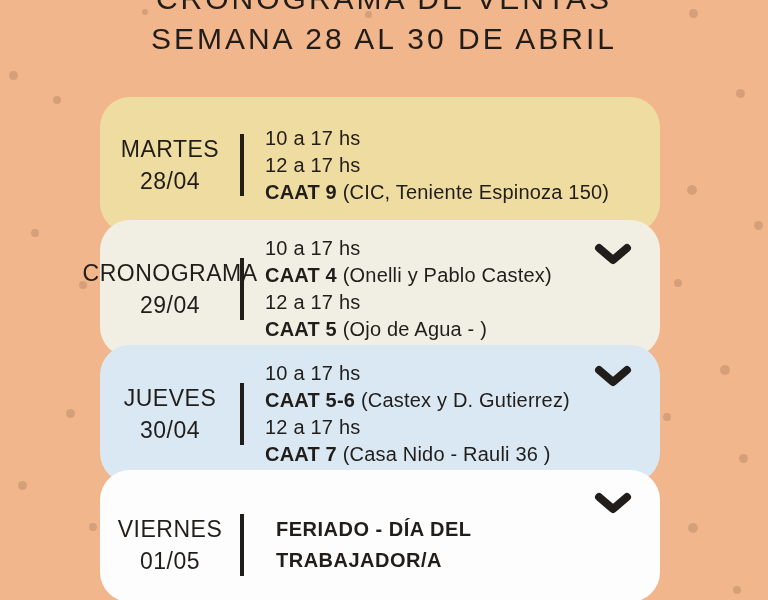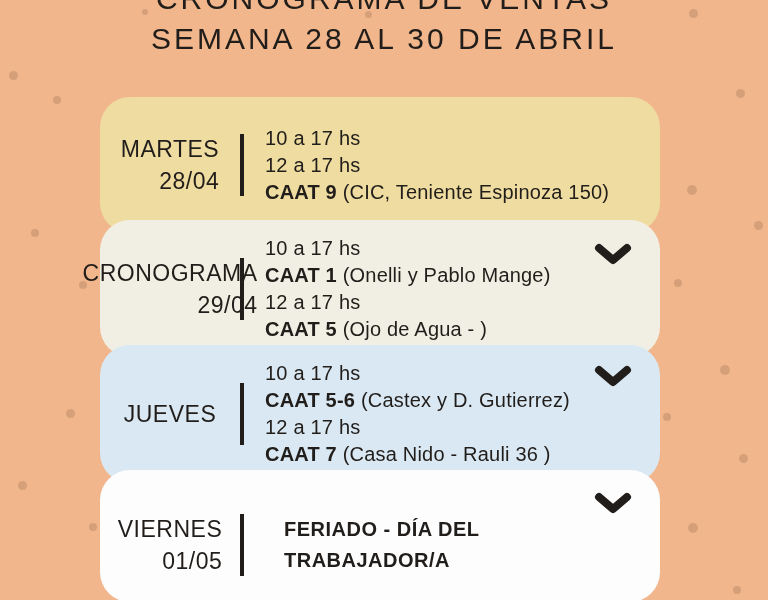--- a/index.html
+++ b/index.html
@@ -30,30 +30,30 @@
   }
   .card0 { top:97px;  height:136px; z-index:1; background:var(--card_martes,#eedca1); }
   .card1 { top:220px; height:137px; z-index:2; background:var(--card_miercoles,#f1efe3); }
   .card2 { top:345px; height:138px; z-index:3; background:var(--card_jueves,#d9e8f2); }
   .card3 { top:470px; height:132px; z-index:4; background:var(--card_viernes,#fdfdfd); }
 
   .card-inner { display:flex; align-items:center; height:100%; }
   .card3 .card-inner { padding-top:18px; }
 
   .day-col { width:140px; display:flex; justify-content:center; flex:0 0 140px; }
-  .day-block { text-align:right; }
+  .day-block { text-align:center; }
   .day-name, .day-date { font-size:23px; line-height:32px; letter-spacing:.5px; }
 
   .vline { width:4px; height:62px; background:var(--text,#211d1a); flex:0 0 4px; }
 
   .sched { padding-left:21px; }
   .time, .loc { font-size:20px; line-height:27px; letter-spacing:.2px; }
   .bold { font-weight:700; }
 
-  .holiday { padding-left:40px; font-weight:700; font-size:20px; line-height:31px; letter-spacing:.5px; }
+  .holiday { padding-left:32px; font-weight:700; font-size:20px; line-height:31px; letter-spacing:.5px; }
 
   .chev {
     position:absolute; top:20px; right:28px; width:38px; height:23px;
     color:var(--text,#211d1a); cursor:pointer;
   }
   .card1 .chev { top:23px; }
   .card3 .chev { top:22px; }
 </style>
 </head>
 <body>
@@ -109,35 +109,36 @@
     <div class="card-inner">
       <div class="day-col">
         <div class="day-block">
           <div class="day-name">CRONOGRAMA</div>
           <div class="day-date">29/04</div>
         </div>
       </div>
       <div class="vline"></div>
       <div class="sched">
         <div class="time">10 a 17 hs</div>
-        <div class="loc"><span class="bold">CAAT 1</span><span> (Onelli y Pablo Mange)</span></div>
+        <div class="loc"><span class="bold">CAAT 4</span><span> (Onelli y Pablo Castex)</span></div>
         <div class="time">12 a 17 hs</div>
         <div class="loc"><span class="bold">CAAT 5</span><span> (Ojo de Agua - )</span></div>
       </div>
     </div>
   </section>
 
   <section class="card card2">
     <svg class="chev" viewBox="0 0 38 23">
       <path d="M5 5 L19 17 L33 5" fill="none" stroke="currentColor" stroke-width="8" stroke-linecap="round" stroke-linejoin="round"></path>
     </svg>
     <div class="card-inner">
       <div class="day-col">
         <div class="day-block">
           <div class="day-name">JUEVES</div>
+          <div class="day-date">30/04</div>
         </div>
       </div>
       <div class="vline"></div>
       <div class="sched">
         <div class="time">10 a 17 hs</div>
         <div class="loc"><span class="bold">CAAT 5-6</span><span> (Castex y D. Gutierrez)</span></div>
         <div class="time">12 a 17 hs</div>
         <div class="loc"><span class="bold">CAAT 7</span><span> (Casa Nido - Rauli 36 )</span></div>
       </div>
     </div>

